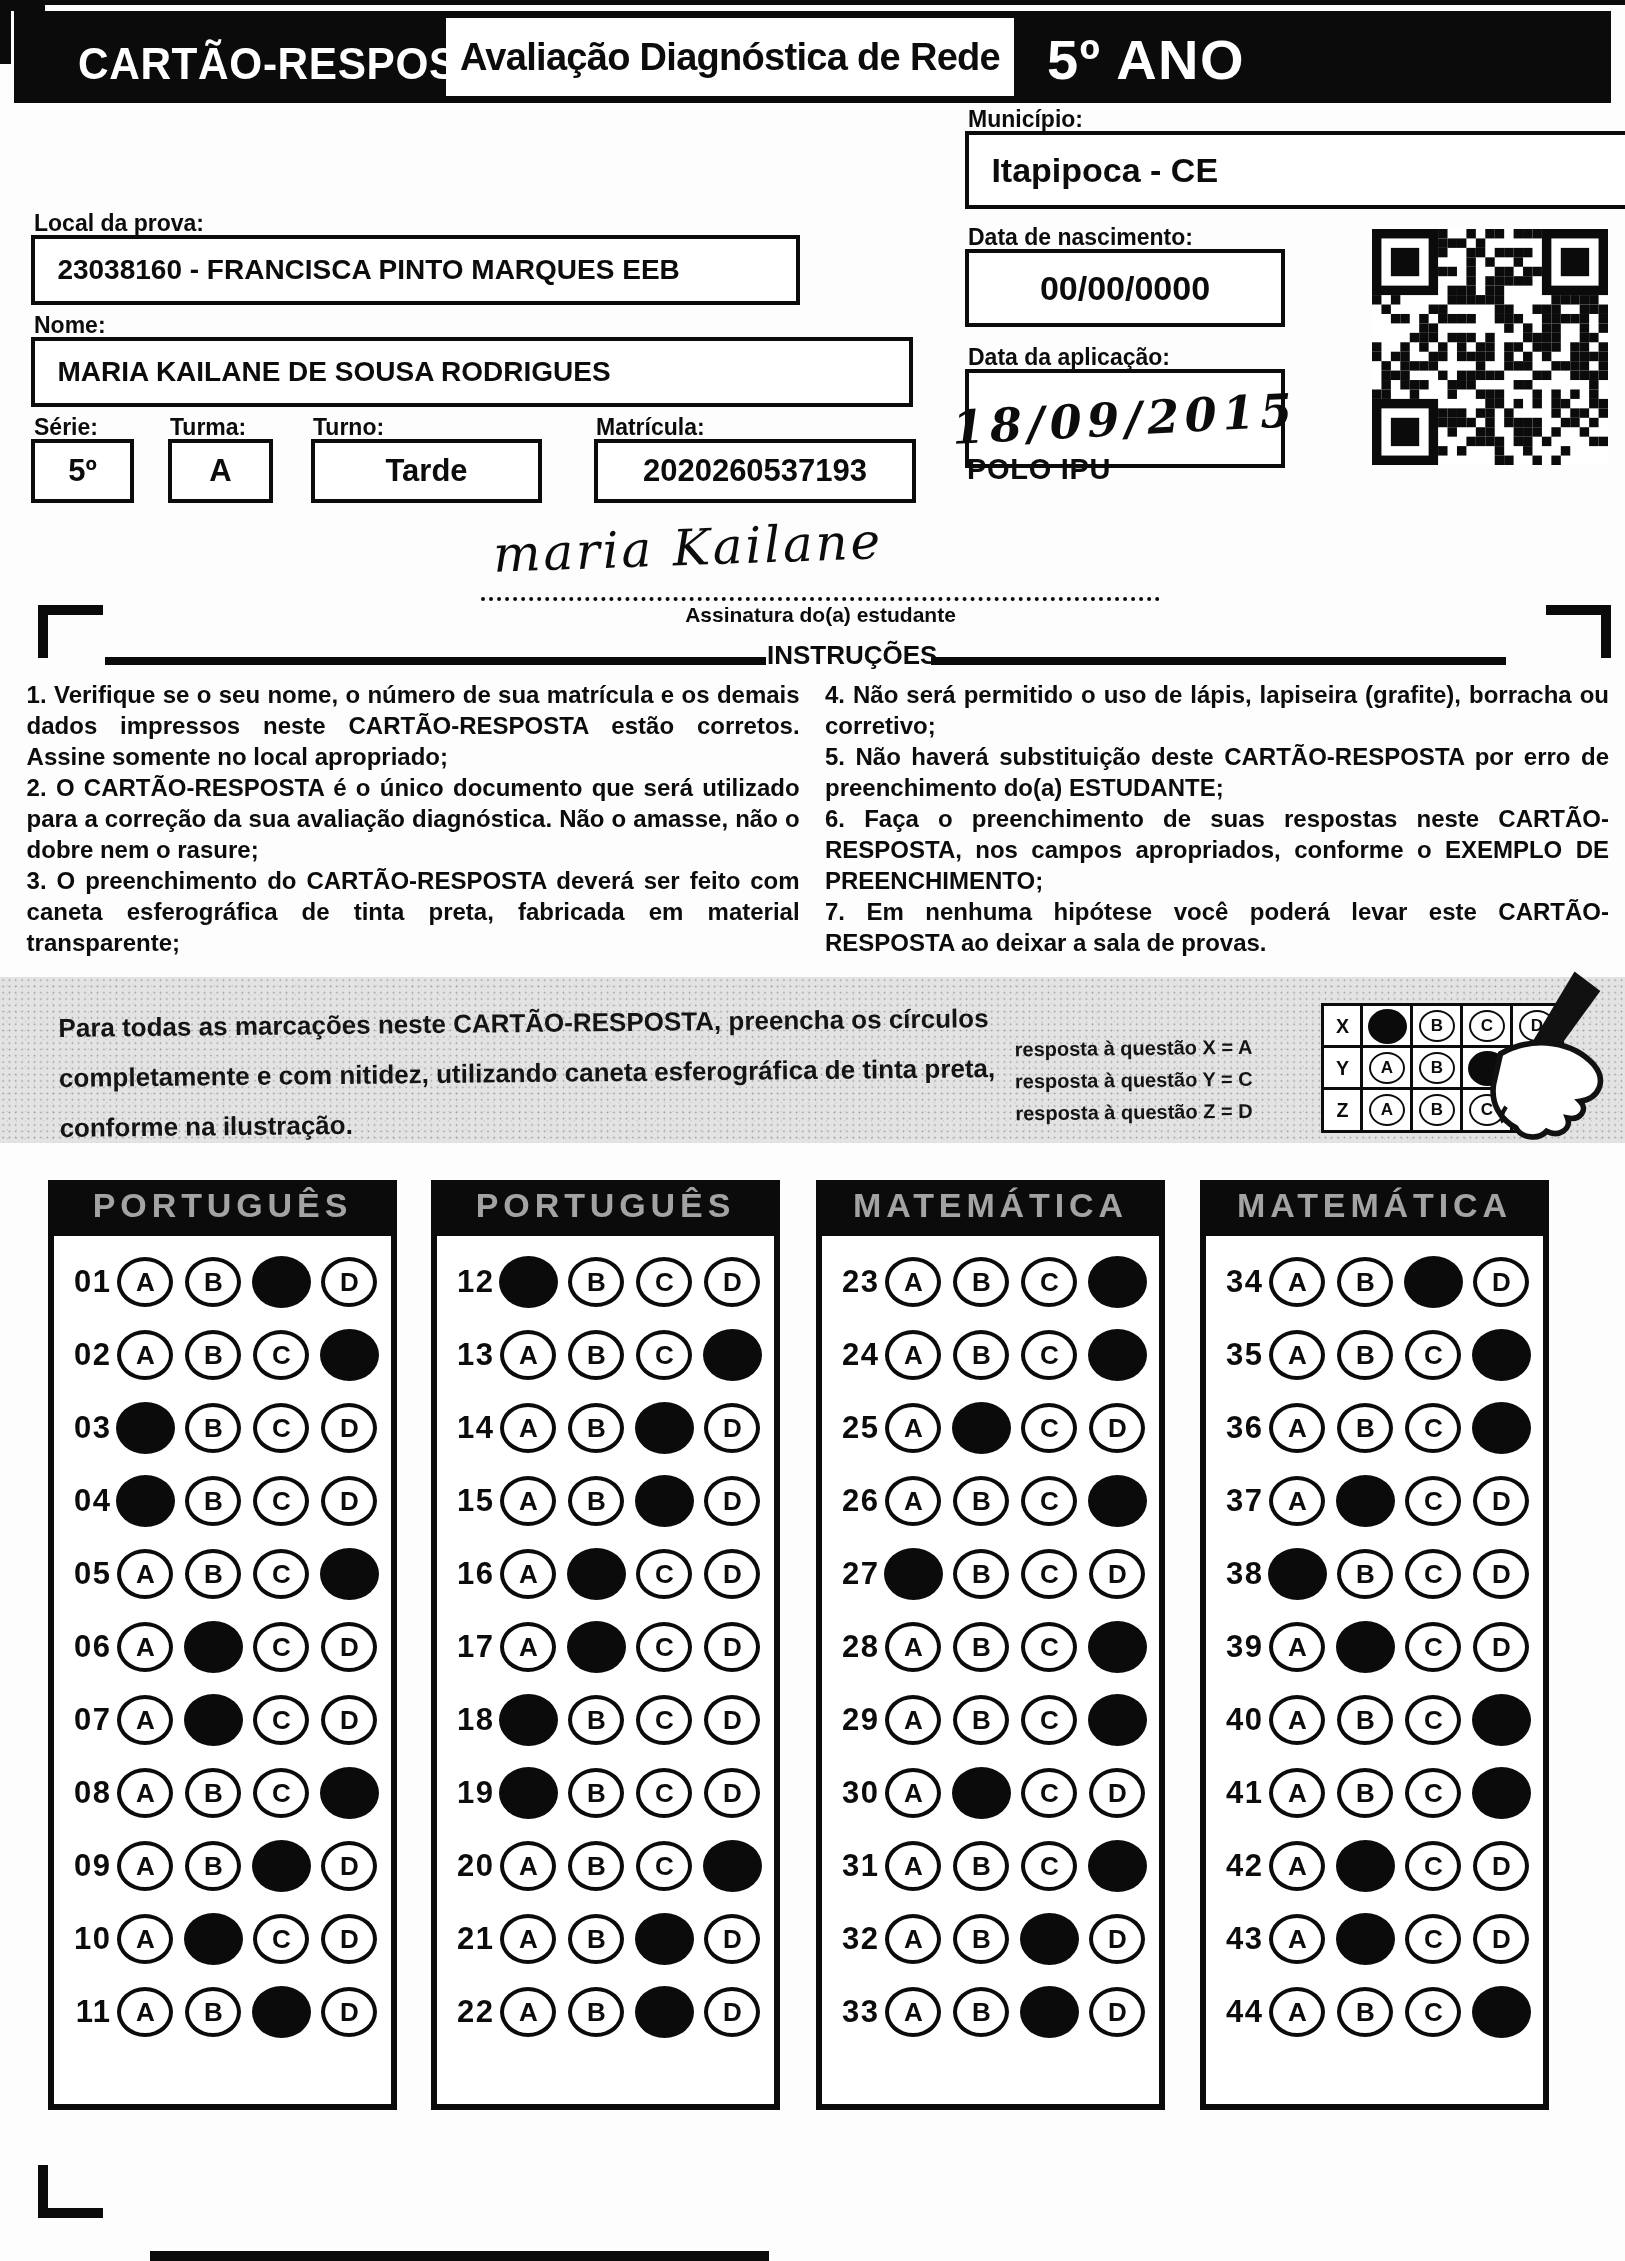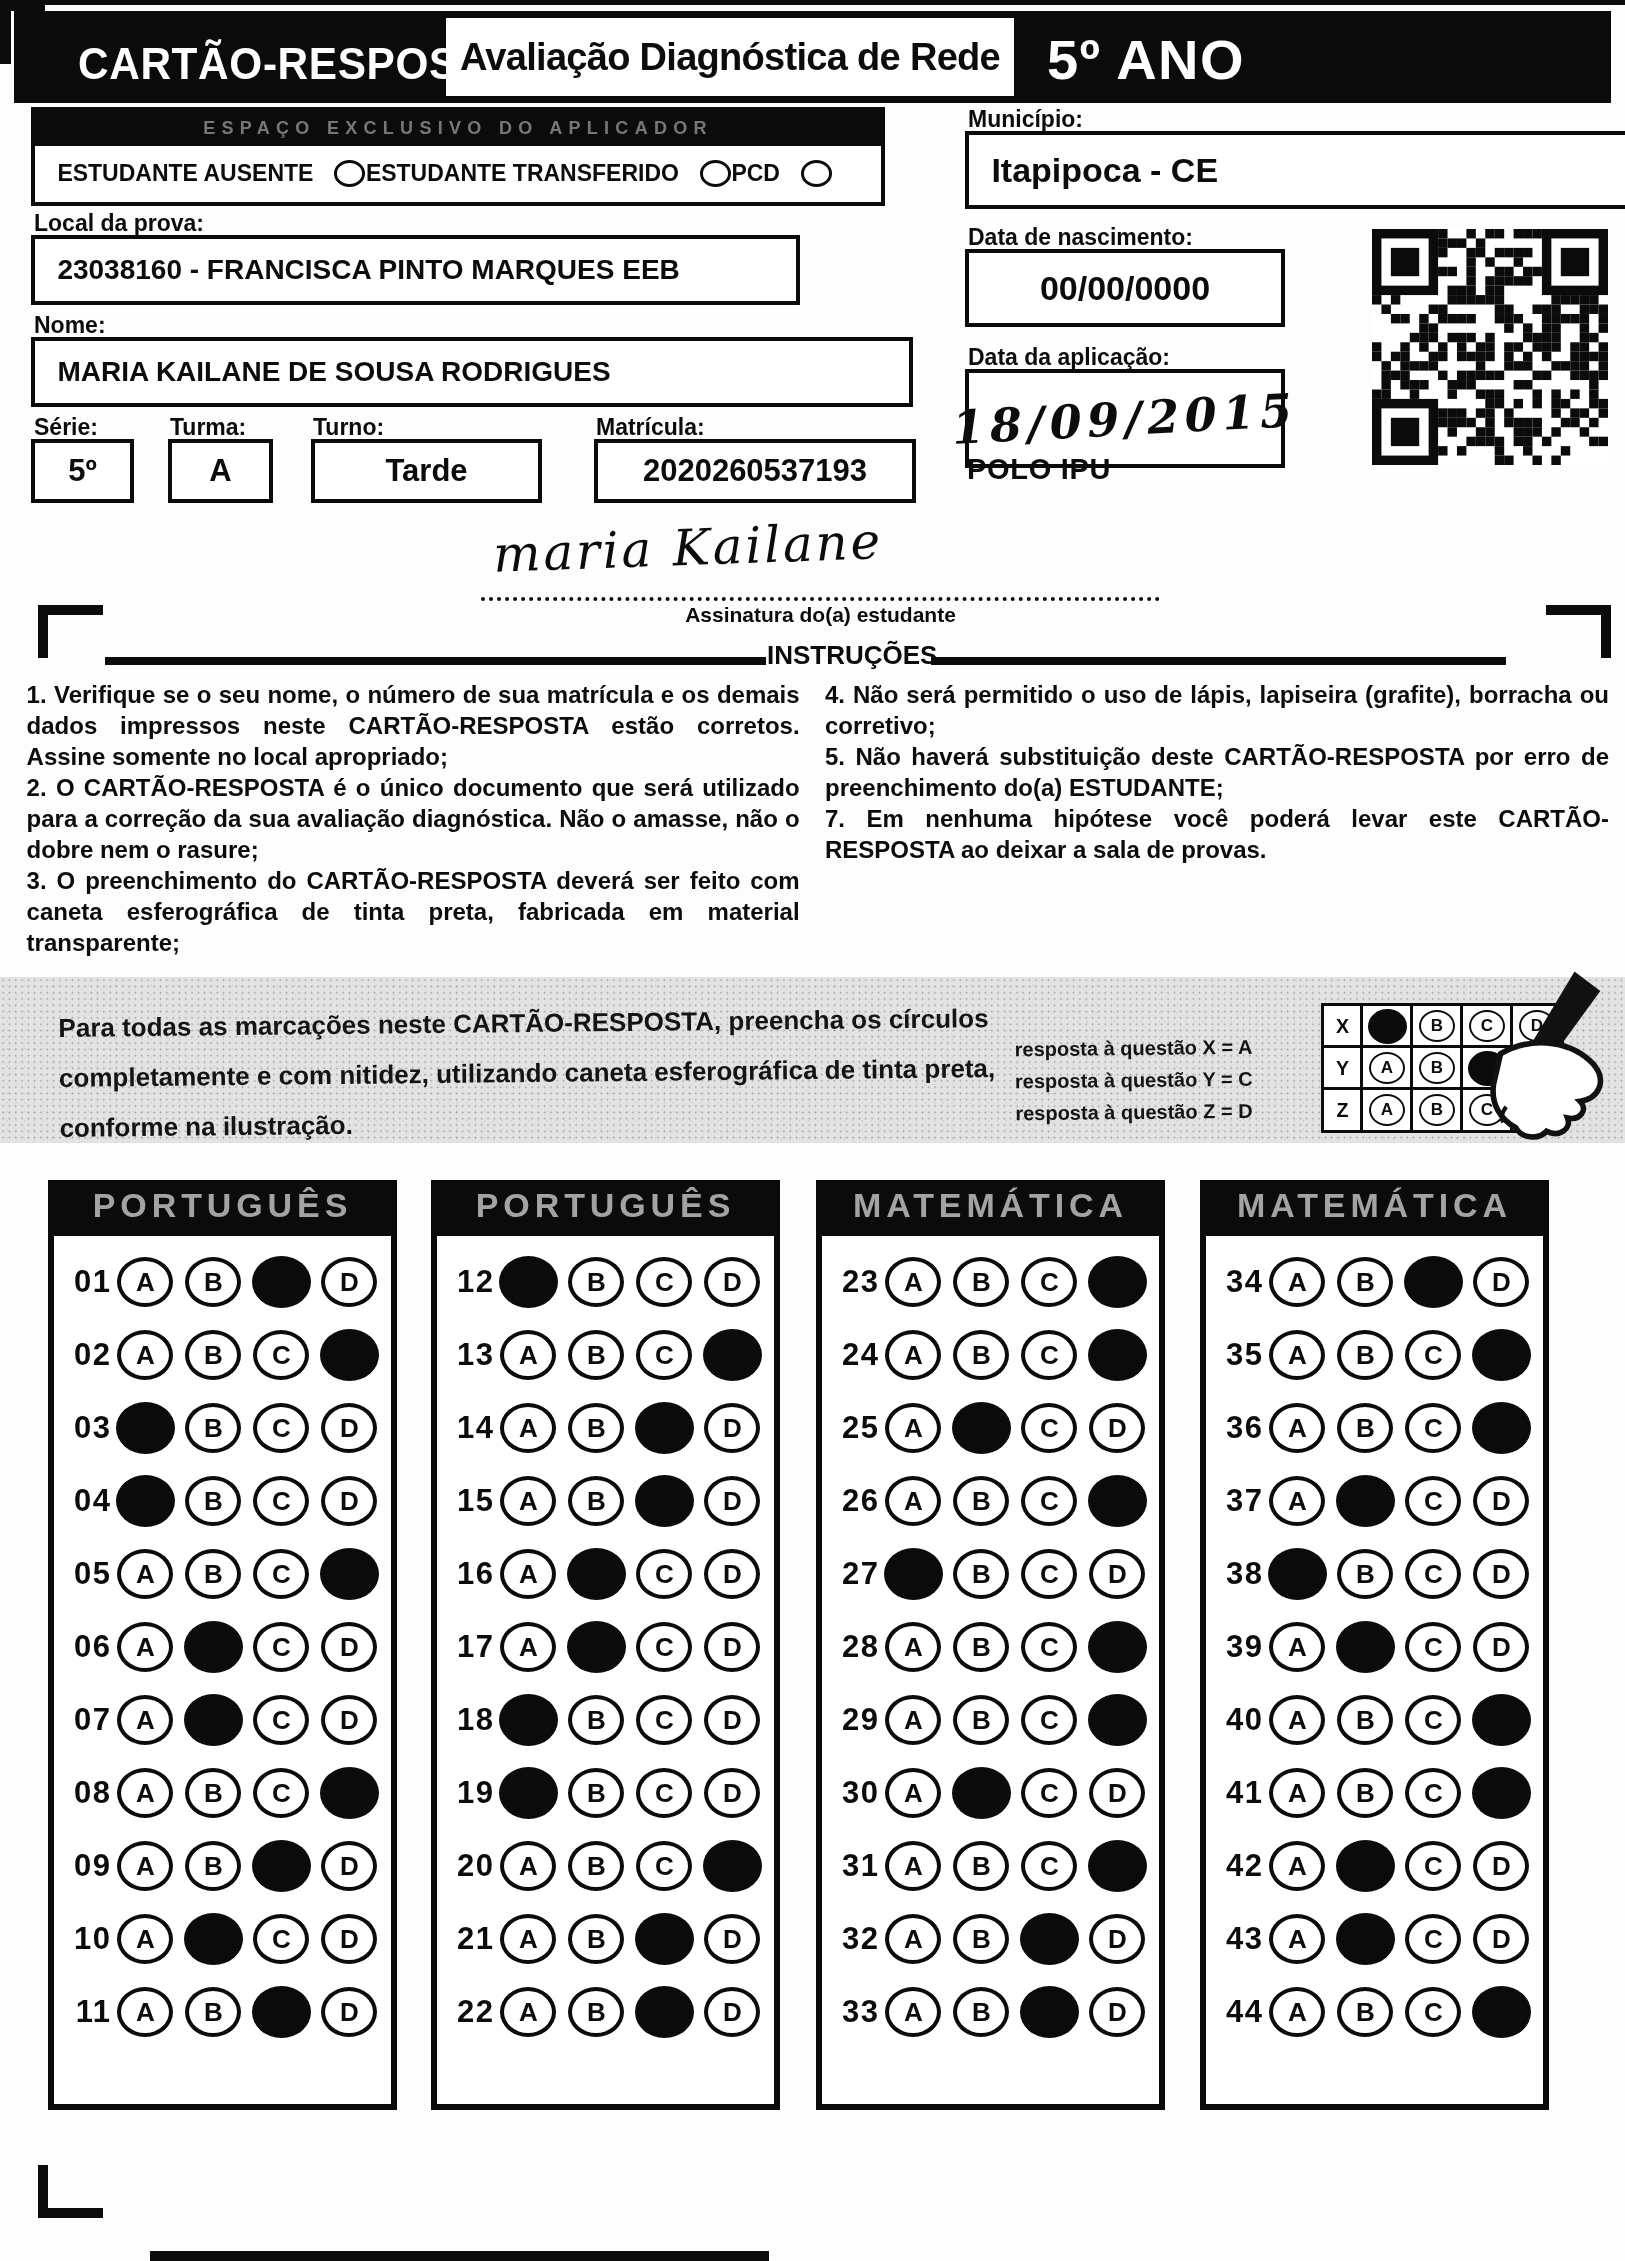--- a/index.html
+++ b/index.html
@@ -102,39 +102,20 @@
   <div class="bracket bracket-bl"></div>
 
   <div class="header-bar">
     <div class="header-title">CARTÃO-RESPOSTA</div>
     <div class="header-sub-box">
       <div class="header-sub">Avaliação Diagnóstica de Rede</div>
     </div>
     <div class="header-grade">5º ANO</div>
   </div>
 
-  <div class="app-box">
-    <div class="app-strip">
-      <span class="app-strip-label">ESPAÇO EXCLUSIVO DO APLICADOR</span>
-    </div>
-    <div class="app-row" id="applicator-options">
-        <div class="app-option">
-          <span class="app-option-label">ESTUDANTE AUSENTE</span>
-          <span class="oval"></span>
-        </div>
-        <div class="app-option">
-          <span class="app-option-label">ESTUDANTE TRANSFERIDO</span>
-          <span class="oval"></span>
-        </div>
-        <div class="app-option">
-          <span class="app-option-label">PCD</span>
-          <span class="oval"></span>
-        </div>
-      </div>
-  </div>
 
   <div class="field-label" style="left:34px;top:210px;">Local da prova:</div>
   <div class="field-box val-left" style="left:31px;top:235px;width:769px;height:70px;">23038160 - FRANCISCA PINTO MARQUES EEB</div>
 
   <div class="field-label" style="left:34px;top:312px;">Nome:</div>
   <div class="field-box val-left" style="left:31px;top:337px;width:882px;height:70px;">MARIA KAILANE DE SOUSA RODRIGUES</div>
 
   <div class="field-label" style="left:34px;top:414px;">Série:</div>
   <div class="field-box val-center" style="left:31px;top:439px;width:103px;height:64px;">5º</div>
 
@@ -417,20 +398,21 @@
   <div class="instr-title">INSTRUÇÕES</div>
   <div class="rule rule-right"></div>
   <div class="instr-col instr-left" id="instr-left">
       <p class="instr-item">1. Verifique se o seu nome, o número de sua matrícula e os demais dados impressos neste CARTÃO-RESPOSTA estão corretos. Assine somente no local apropriado;</p>
       <p class="instr-item">2. O CARTÃO-RESPOSTA é o único documento que será utilizado para a correção da sua avaliação diagnóstica. Não o amasse, não o dobre nem o rasure;</p>
       <p class="instr-item">3. O preenchimento do CARTÃO-RESPOSTA deverá ser feito com caneta esferográfica de tinta preta, fabricada em material transparente;</p>
     </div>
   <div class="instr-col instr-right" id="instr-right">
       <p class="instr-item">4. Não será permitido o uso de lápis, lapiseira (grafite), borracha ou corretivo;</p>
       <p class="instr-item">5. Não haverá substituição deste CARTÃO-RESPOSTA por erro de preenchimento do(a) ESTUDANTE;</p>
+      <p class="instr-item">6. Faça o preenchimento de suas respostas neste CARTÃO-RESPOSTA, nos campos apropriados, conforme o EXEMPLO DE PREENCHIMENTO;</p>
       <p class="instr-item">7. Em nenhuma hipótese você poderá levar este CARTÃO-RESPOSTA ao deixar a sala de provas.</p>
     </div>
 
   <div class="band">
     <div class="band-note">Para todas as marcações neste CARTÃO-RESPOSTA, preencha os círculos completamente e com nitidez, utilizando caneta esferográfica de tinta preta, conforme na ilustração.</div>
     <div class="band-legend" id="example-legend">
         <div>resposta à questão X = A</div>
         <div>resposta à questão Y = C</div>
         <div>resposta à questão Z = D</div>
       </div>

